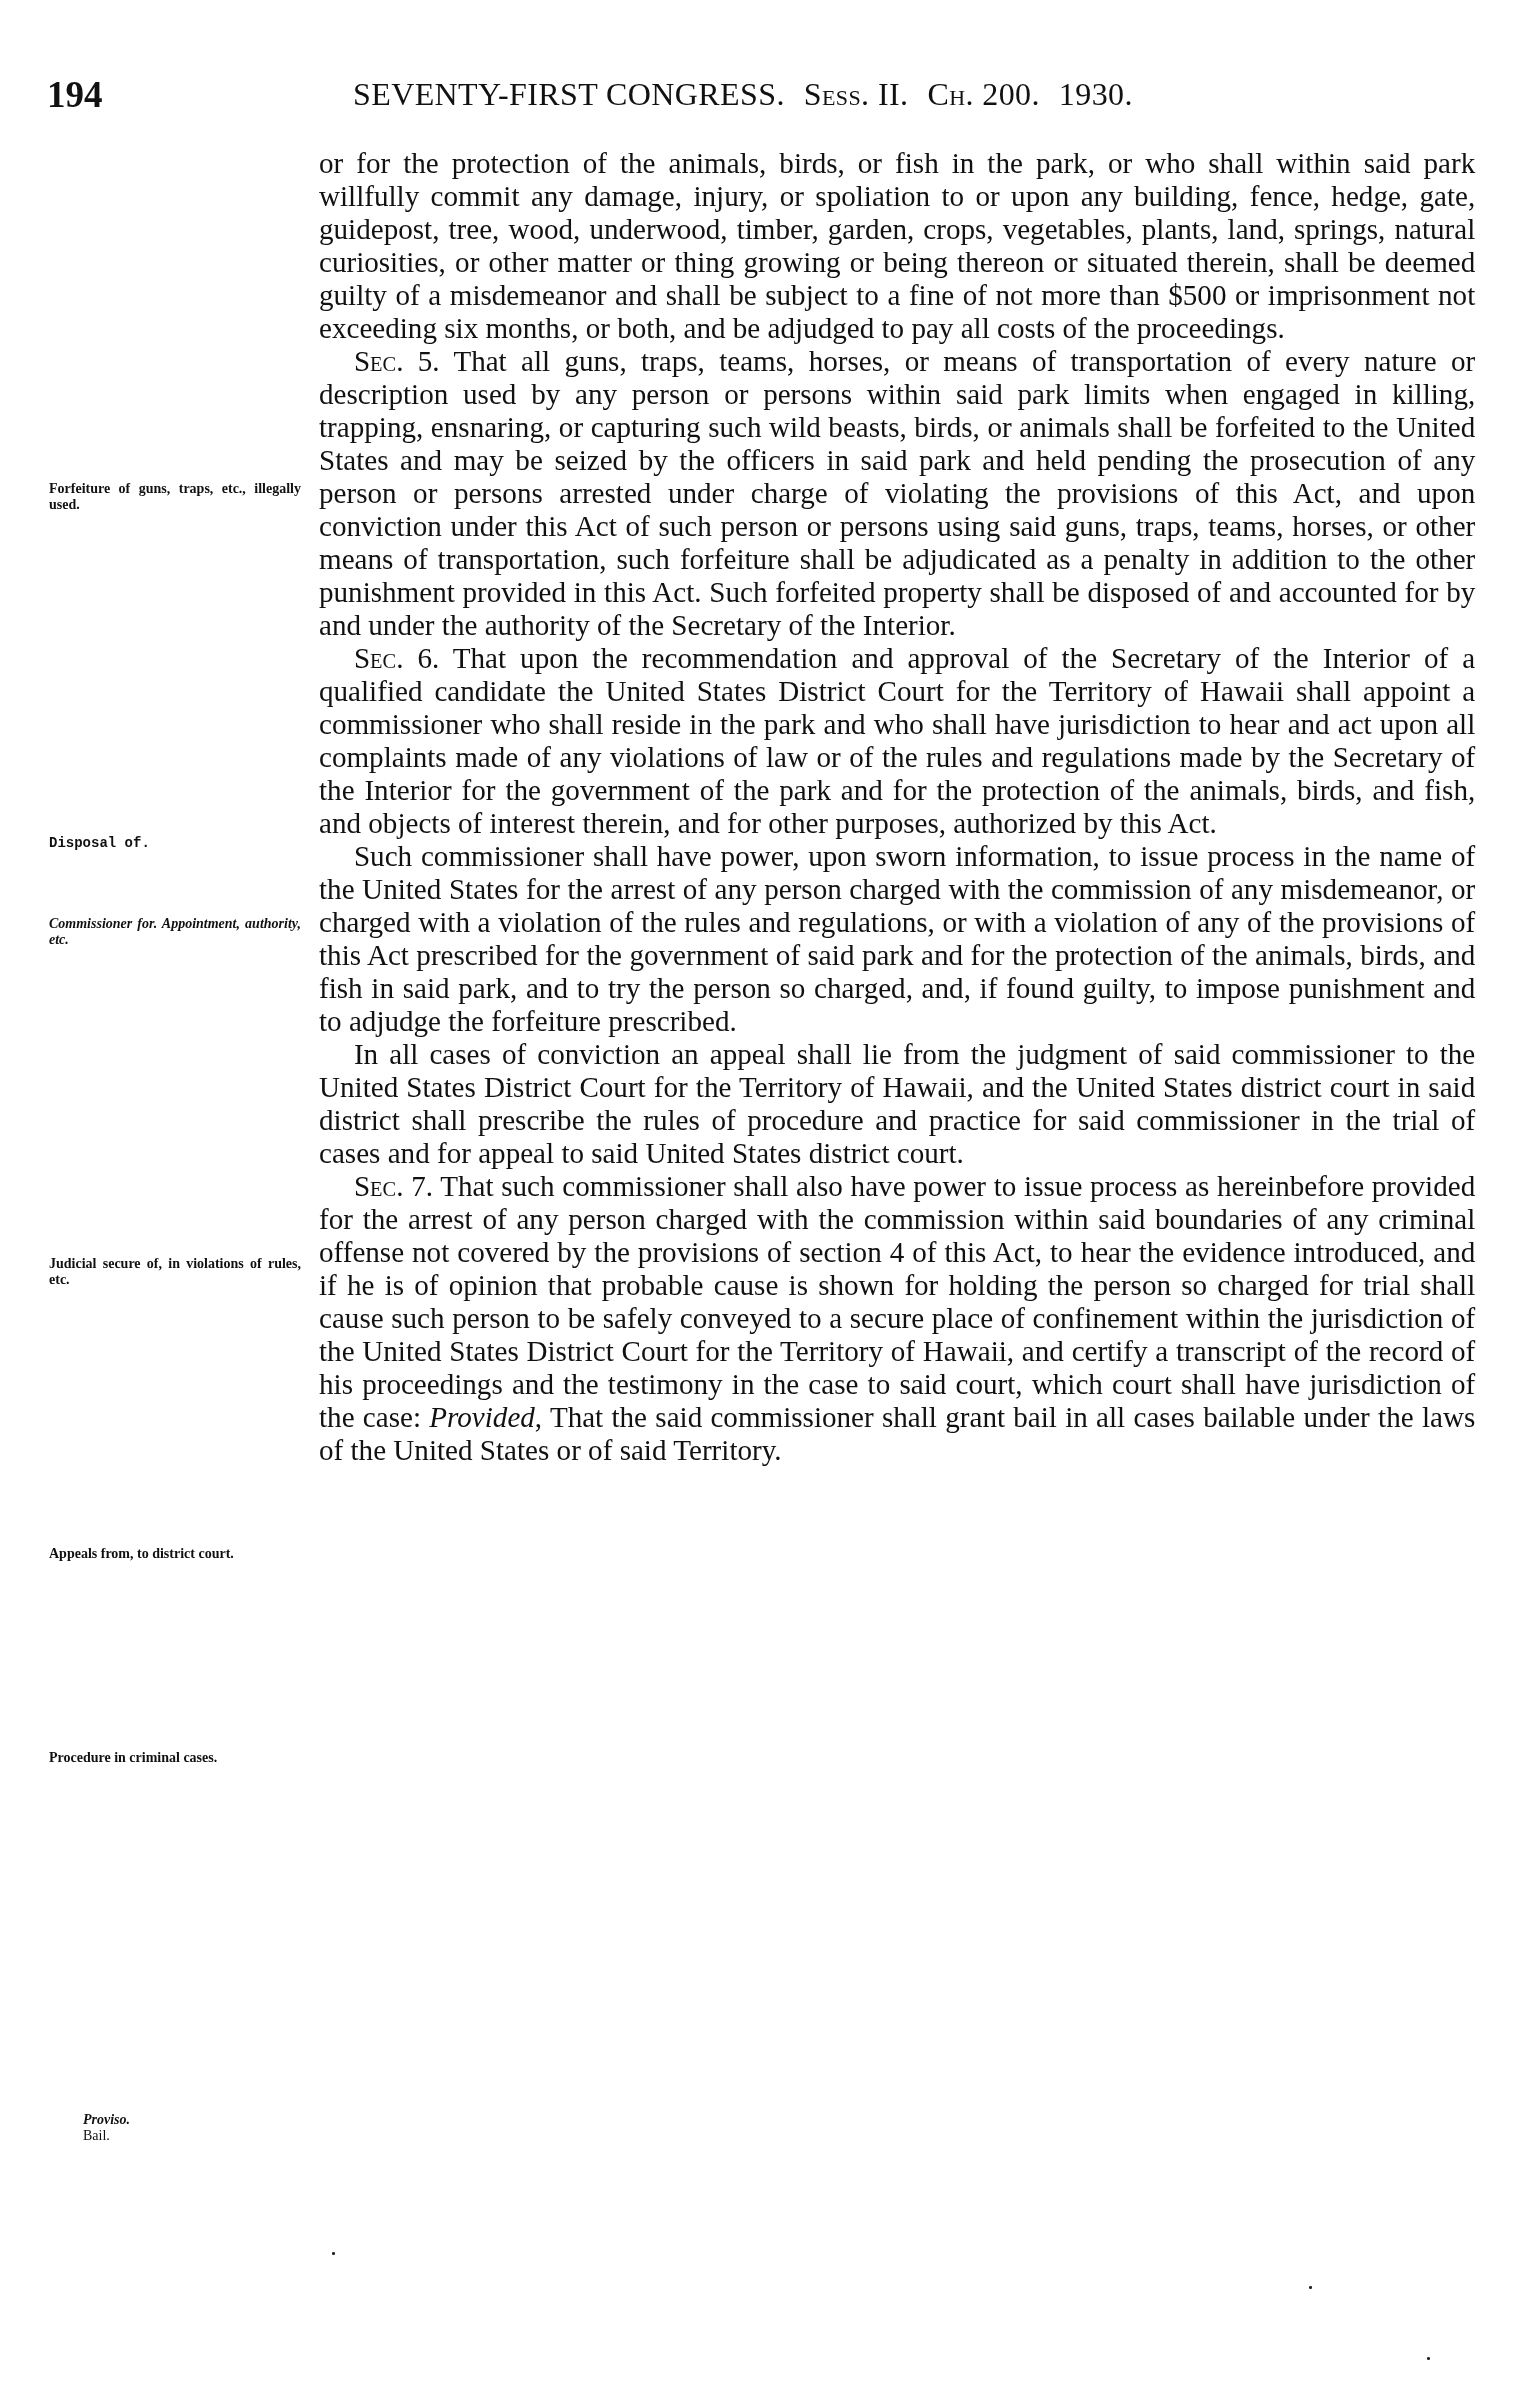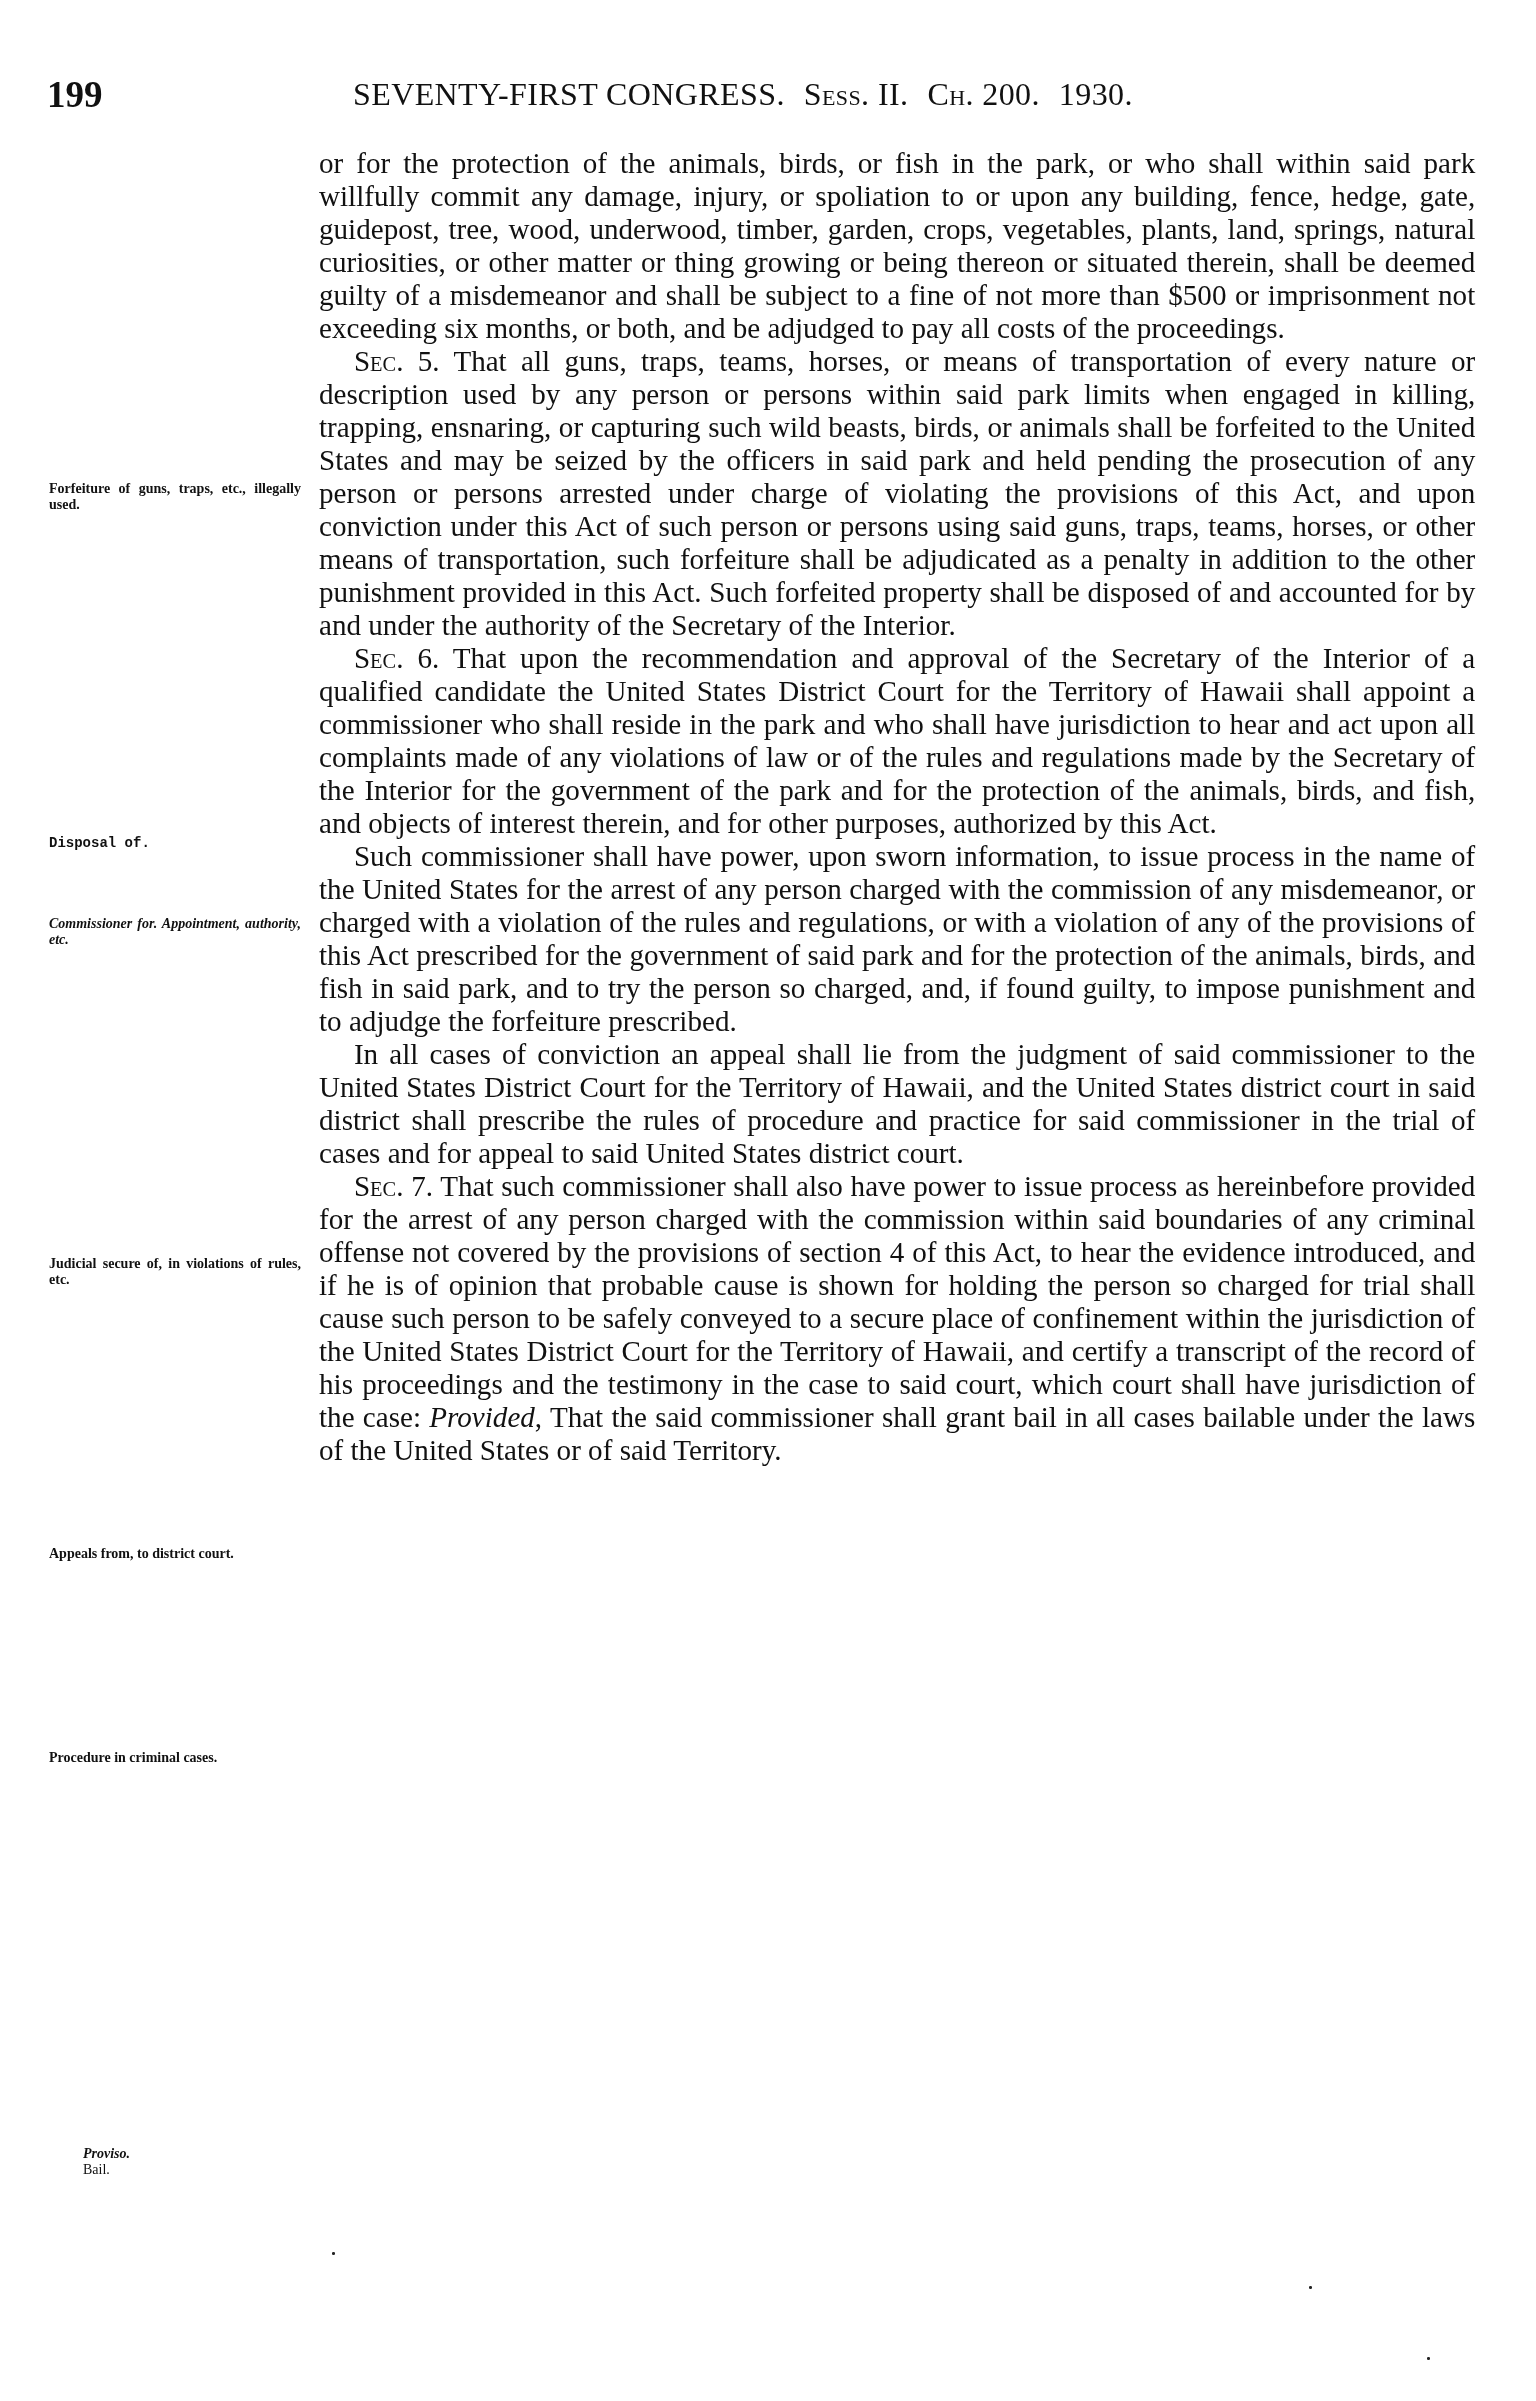--- a/index.html
+++ b/index.html
@@ -35,21 +35,21 @@
     text-align-last: left;
   }
   .margin-note .it { font-style: italic; }
   .margin-note .plain { font-weight: normal; }
   .speck { position: absolute; width: 2.6px; height: 2.6px; background: #222; border-radius: 50%; }
 </style>
 </head>
 <body>
 
 <div class="header">
-  <div class="page-number">199</div>
+  <div class="page-number">194</div>
   <div class="running-head">
     <span>SEVENTY-FIRST CONGRESS.</span><span class="sc">Sess. II.</span><span class="sc">Ch. 200.</span><span>1930.</span>
   </div>
 </div>
 
 <div class="margin-note" style="top:481px;">
   <span>Forfeiture of guns, traps, etc., illegally used.</span>
 </div>
 <div class="margin-note" style="top:835px;font-family:Liberation Mono, monospace;">
   <span>Disposal of.</span>
@@ -60,21 +60,21 @@
 <div class="margin-note" style="top:1256px;">
   <span>Judicial secure of, in violations of rules, etc.</span>
 </div>
 <div class="margin-note" style="top:1546px;">
   <span>Appeals from, to district court.</span>
 </div>
 <div class="margin-note" style="top:1750px;">
   <span>Procedure in criminal cases.</span>
 </div>
 <div class="margin-note" style="top:2112px; left:83px; width:170px;">
-  <span class="it" style="display:block;margin-top:34px;">Proviso.</span>
+  <span class="it" style="display:block;">Proviso.</span>
   <span class="plain">Bail.</span>
 </div>
 
 <div class="body-col">
   <p class="para">or for the protection of the animals, birds, or fish in the park, or who shall within said park willfully commit any damage, injury, or spoliation to or upon any building, fence, hedge, gate, guidepost, tree, wood, underwood, timber, garden, crops, vegetables, plants, land, springs, natural curiosities, or other matter or thing growing or being thereon or situated therein, shall be deemed guilty of a misdemeanor and shall be subject to a fine of not more than $500 or imprisonment not exceeding six months, or both, and be adjudged to pay all costs of the proceedings.</p>
   <p class="para indent"><span class="sec-label">Sec. 5.</span> <span>That all guns, traps, teams, horses, or means of transportation of every nature or description used by any person or persons within said park limits when engaged in killing, trapping, ensnaring, or capturing such wild beasts, birds, or animals shall be forfeited to the United States and may be seized by the officers in said park and held pending the prosecution of any person or persons arrested under charge of violating the provisions of this Act, and upon conviction under this Act of such person or persons using said guns, traps, teams, horses, or other means of transportation, such forfeiture shall be adjudicated as a penalty in addition to the other punishment provided in this Act.  Such forfeited property shall be disposed of and accounted for by and under the authority of the Secretary of the Interior.</span></p>
   <p class="para indent"><span class="sec-label">Sec. 6.</span> <span>That upon the recommendation and approval of the Secretary of the Interior of a qualified candidate the United States District Court for the Territory of Hawaii shall appoint a commissioner who shall reside in the park and who shall have jurisdiction to hear and act upon all complaints made of any violations of law or of the rules and regulations made by the Secretary of the Interior for the government of the park and for the protection of the animals, birds, and fish, and objects of interest therein, and for other purposes, authorized by this Act.</span></p>
   <p class="para indent">Such commissioner shall have power, upon sworn information, to issue process in the name of the United States for the arrest of any person charged with the commission of any misdemeanor, or charged with a violation of the rules and regulations, or with a violation of any of the provisions of this Act prescribed for the government of said park and for the protection of the animals, birds, and fish in said park, and to try the person so charged, and, if found guilty, to impose punishment and to adjudge the forfeiture prescribed.</p>
   <p class="para indent">In all cases of conviction an appeal shall lie from the judgment of said commissioner to the United States District Court for the Territory of Hawaii, and the United States district court in said district shall prescribe the rules of procedure and practice for said commissioner in the trial of cases and for appeal to said United States district court.</p>
   <p class="para indent"><span class="sec-label">Sec. 7.</span> <span>That such commissioner shall also have power to issue process as hereinbefore provided for the arrest of any person charged with the commission within said boundaries of any criminal offense not covered by the provisions of section 4 of this Act, to hear the evidence introduced, and if he is of opinion that probable cause is shown for holding the person so charged for trial shall cause such person to be safely conveyed to a secure place of confinement within the jurisdiction of the United States District Court for the Territory of Hawaii, and certify a transcript of the record of his proceedings and the testimony in the case to said court, which court shall have jurisdiction of the case:</span> <span class="italic">Provided</span><span>, That the said commissioner shall grant bail in all cases bailable under the laws of the United States or of said Territory.</span></p>

